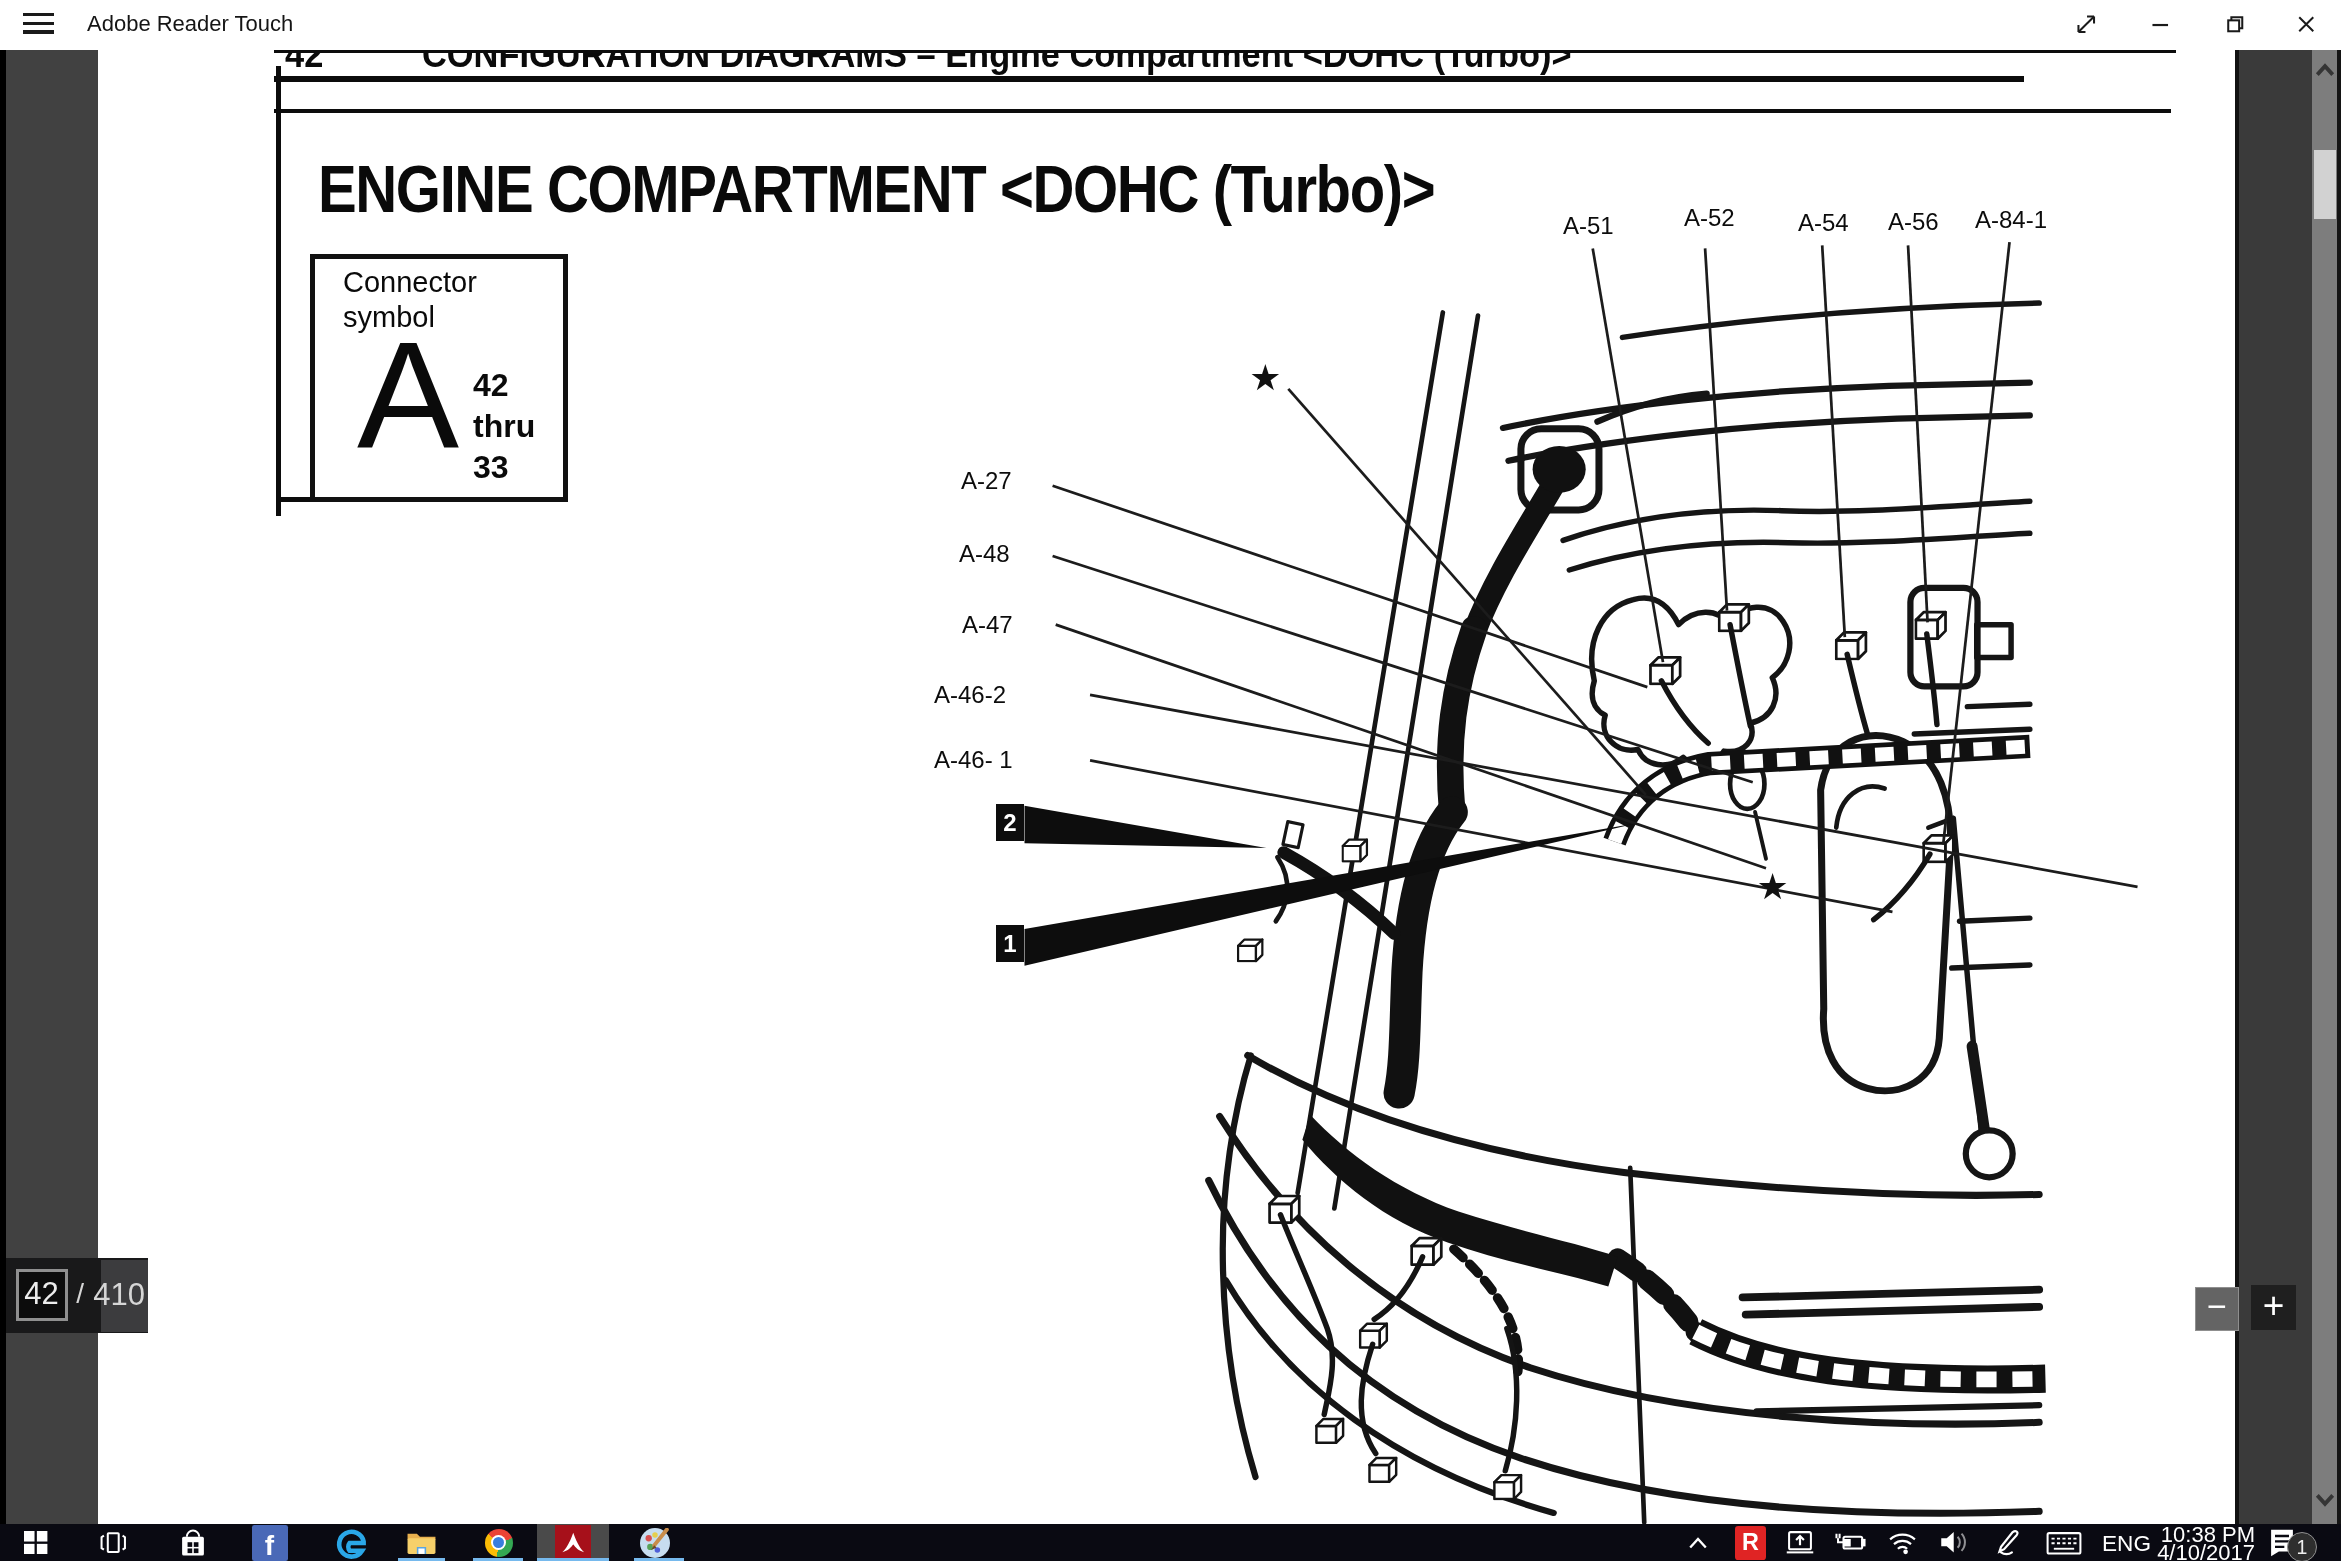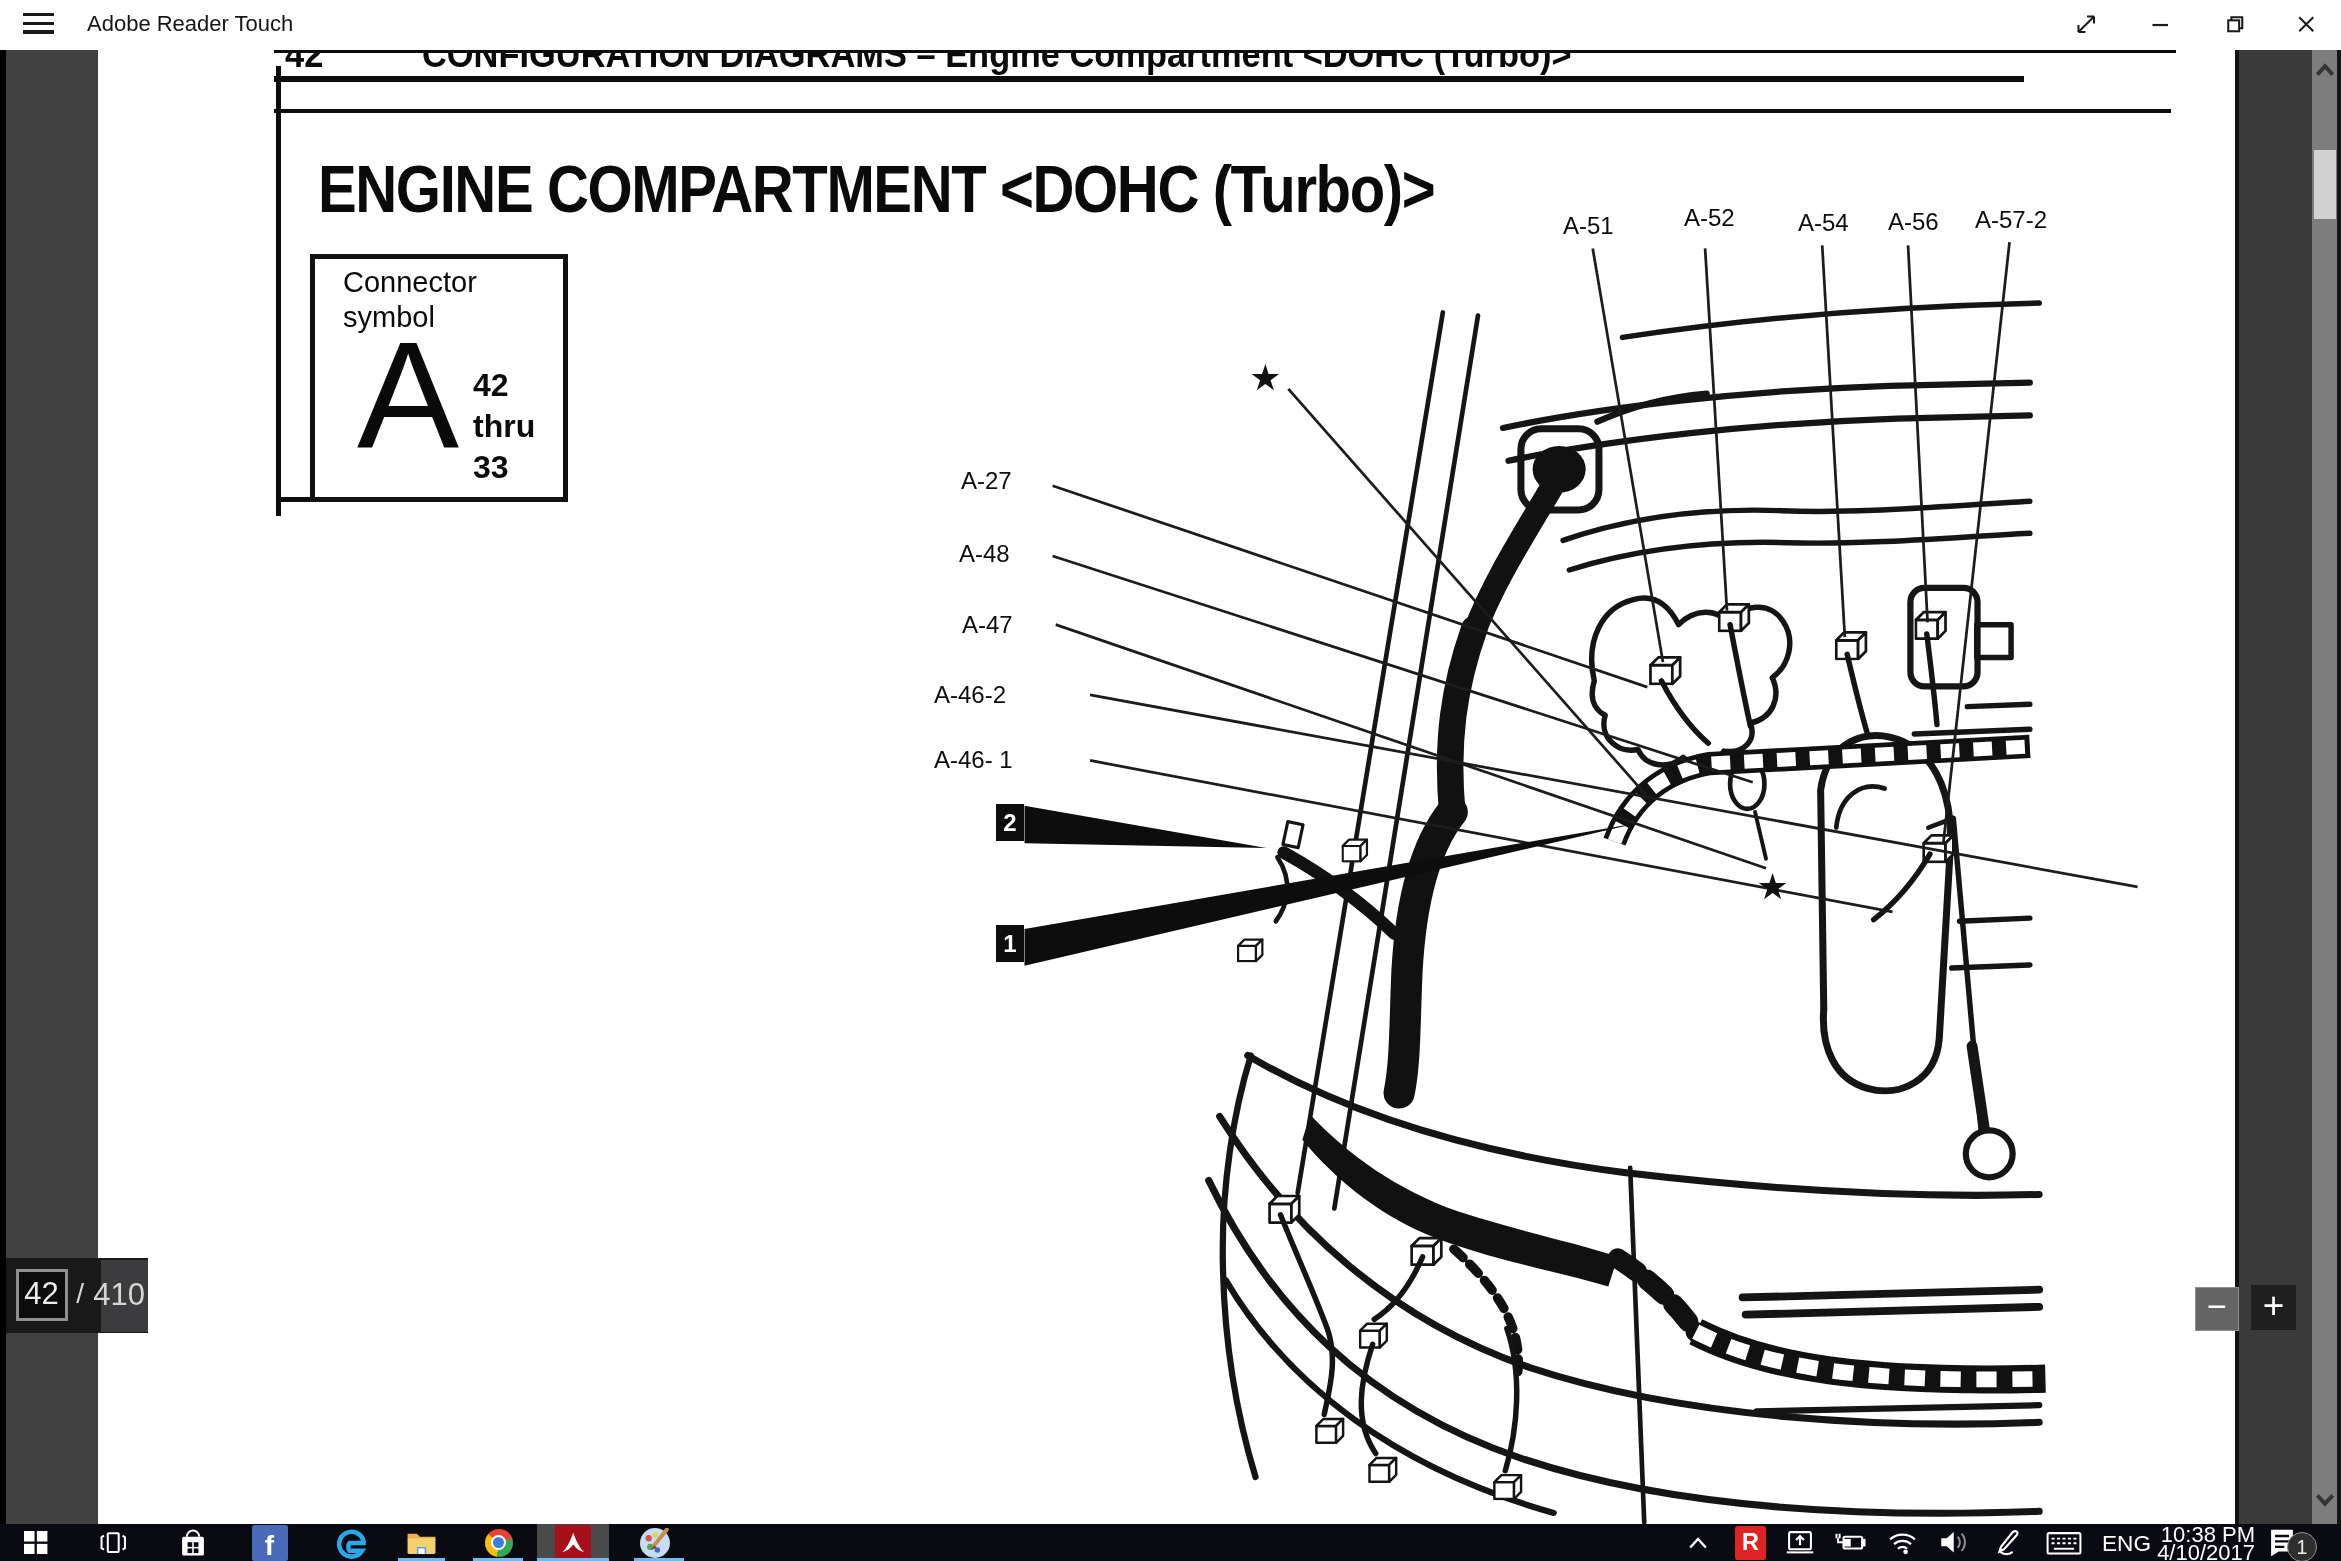--- a/index.html
+++ b/index.html
@@ -254,21 +254,21 @@
       <polygon points="1312,1190 2098,1054 1312,1237" fill="#0d0d0d"></polygon>
 
       <text x="1600" y="500" font-size="46" fill="#111" font-family="DejaVu Sans">★</text>
       <text x="2250" y="1152" font-size="46" fill="#111" font-family="DejaVu Sans">★</text>
     </svg>
 
     <div class="dlabel" style="left:1465px;top:162px">A-51</div>
     <div class="dlabel" style="left:1586px;top:154px">A-52</div>
     <div class="dlabel" style="left:1700px;top:159px">A-54</div>
     <div class="dlabel" style="left:1790px;top:158px">A-56</div>
-    <div class="dlabel" style="left:1877px;top:156px">A-57-2</div>
+    <div class="dlabel" style="left:1877px;top:156px">A-84-1</div>
     <div class="dlabel" style="left:863px;top:417px">A-27</div>
     <div class="dlabel" style="left:861px;top:490px">A-48</div>
     <div class="dlabel" style="left:864px;top:561px">A-47</div>
     <div class="dlabel" style="left:836px;top:631px">A-46-2</div>
     <div class="dlabel" style="left:836px;top:696px">A-46- 1</div>
     <div class="wedge-num" style="left:898px;top:754px">2</div>
     <div class="wedge-num" style="left:898px;top:875px">1</div>
   </div>
 
   <div id="gutter-r"></div>

